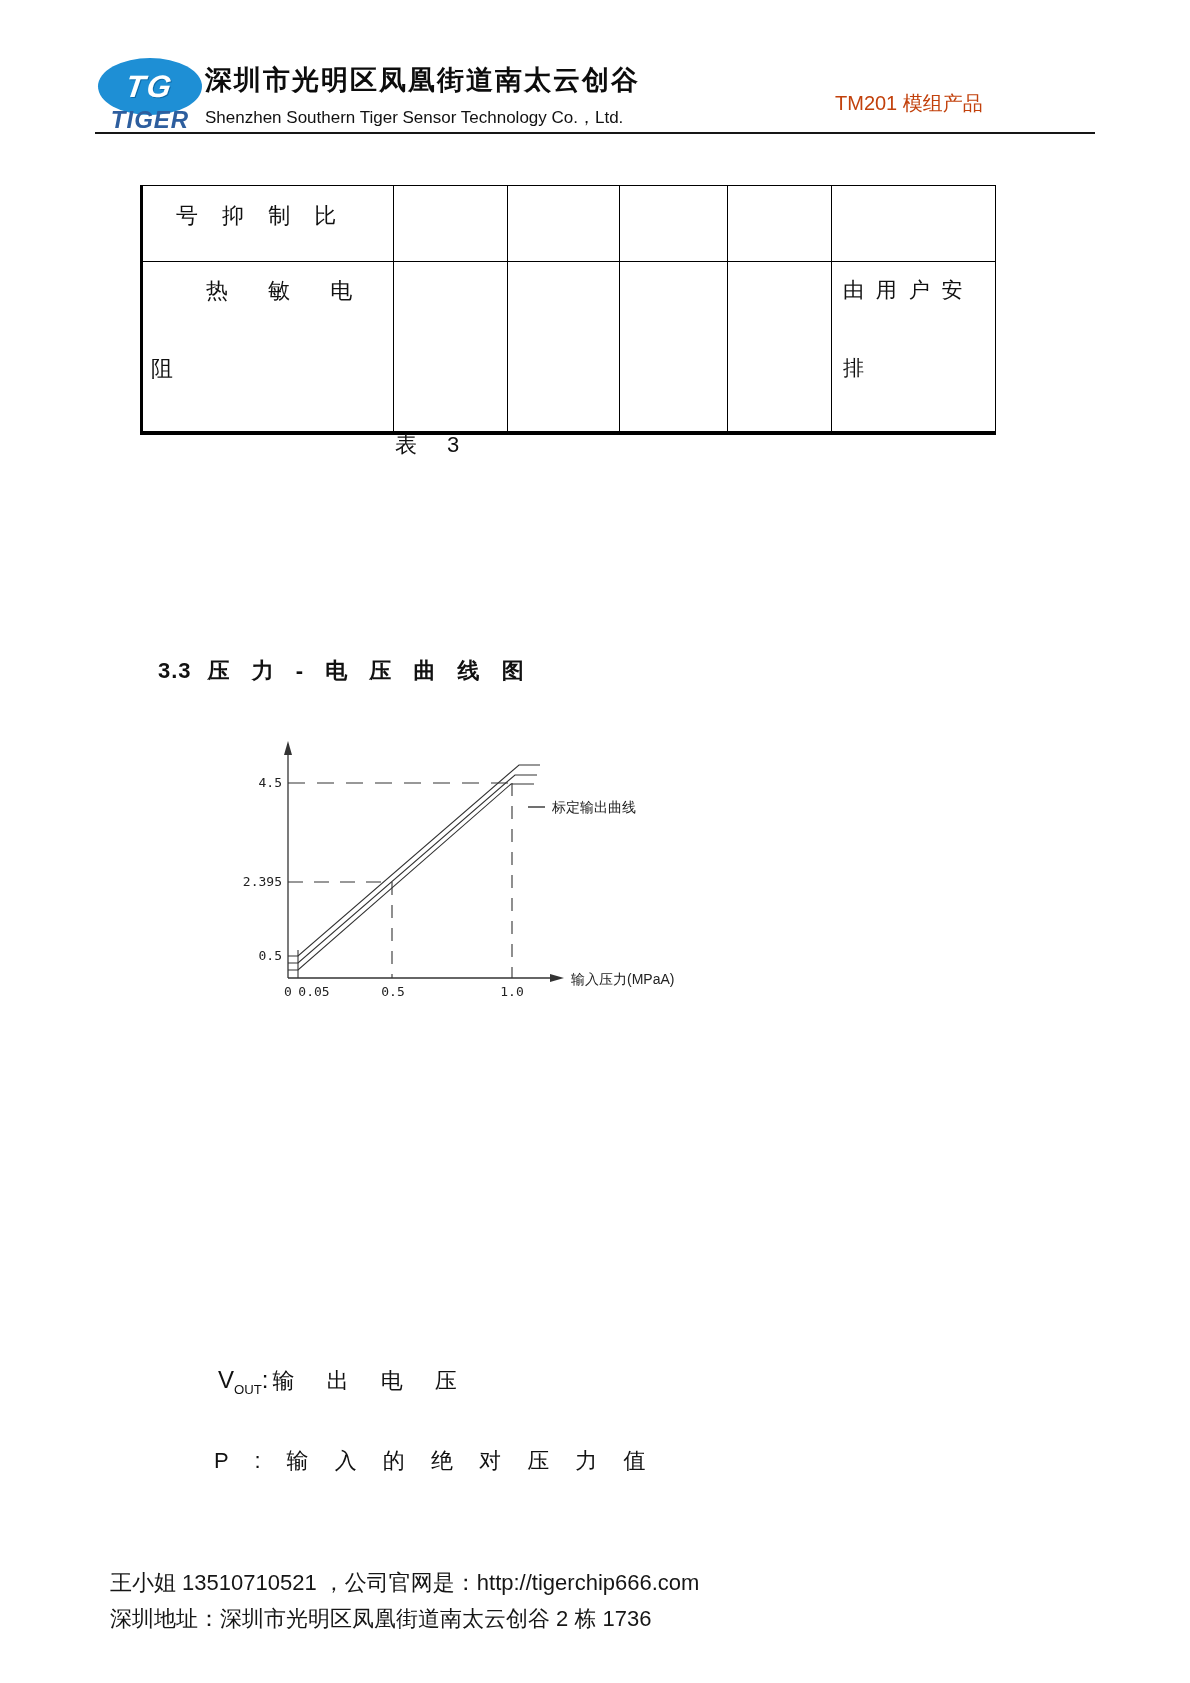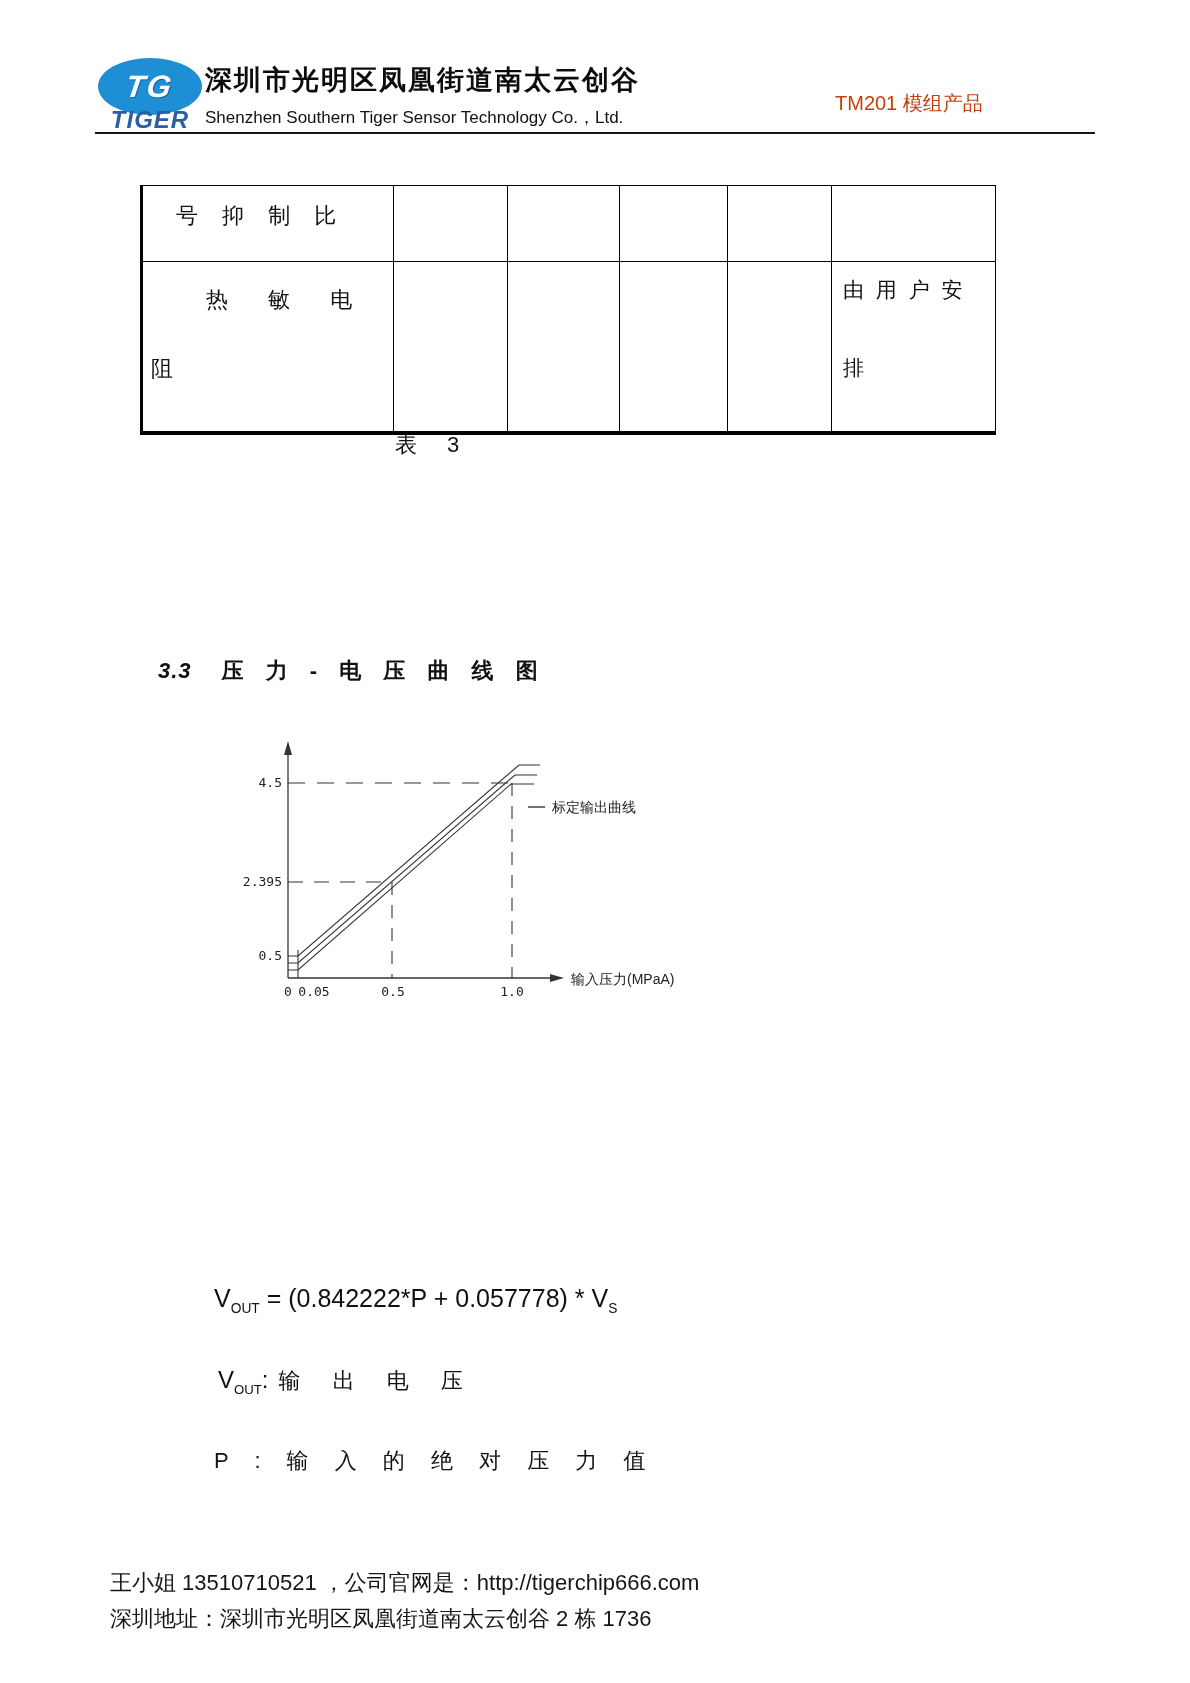--- a/index.html
+++ b/index.html
@@ -42,43 +42,43 @@
     left:140px; top:171px; width:856px;
     border:1px solid #000; border-left-width:3px; border-bottom-width:4px;
     display:grid; grid-template-columns:251px 114px 112px 108px 104px 1fr;
     grid-template-rows:76px 169px;
     margin-top:14px;
   }
   .cell { position:relative; border-right:1px solid #000; font-size:22px; }
   .cell.last { border-right:none; }
   .cell.r1 { border-bottom:1px solid #000; }
   .cell .l1a { position:absolute; top:15px; left:33px; letter-spacing:9px; white-space:nowrap; }
-  .cell .l1b { position:absolute; top:23px; left:63px; letter-spacing:17px; white-space:nowrap; }
+  .cell .l1b { position:absolute; top:14px; left:63px; letter-spacing:17px; white-space:nowrap; }
   .cell .l2b { position:absolute; top:92px; left:8px; letter-spacing:17px; }
   .cell .l1c { position:absolute; top:14px; left:11px; letter-spacing:3px; font-size:21px; white-space:nowrap; }
   .cell .l2c { position:absolute; top:92px; left:11px; font-size:21px; }
   .table-caption { left:395px; top:430px; font-size:22px; letter-spacing:12px; white-space:nowrap; }
 
   
   .sec-heading { left:158px; top:656px; font-size:22px; font-weight:bold; white-space:nowrap; }
-  .sec-heading .num { letter-spacing:1px; margin-right:30px;font-style:italic; }
+  .sec-heading .num { letter-spacing:1px; margin-right:16px; }
   .sec-heading .ttl { letter-spacing:8px; }
 
   
   .chart-box { left:222px; top:688px; width:460px; height:320px; }
   .chart-box svg { display:block; }
   .tickfont { font-family:"DejaVu Sans Mono",monospace; font-size:13px; fill:#222; }
   .cjkfont  { font-family:"Liberation Sans","DejaVu Sans",sans-serif; font-size:14px; fill:#222; }
 
   
   .relation { left:224px; top:1204px; font-size:22px; letter-spacing:6px; white-space:nowrap; }
   .formula  { left:214px; top:1284px; font-size:25px; white-space:nowrap; }
   .formula sub, .def sub { font-size:0.55em; }
   .def-vout { left:218px; top:1366px; font-size:24px; white-space:nowrap; }
-  .def-vout .cjk { font-size:22px; letter-spacing:13px; margin-left:10px; }
+  .def-vout .cjk { font-size:22px; letter-spacing:13px; margin-left:4px; }
   .def-p { left:214px; top:1446px; font-size:22px; letter-spacing:10px; white-space:nowrap; }
 
   
   .footer-line1 { left:110px; top:1568px; font-size:22px; color:#161616; }
   .footer-line2 { left:110px; top:1604px; font-size:22px; color:#161616; }
 </style>
 </head>
 <body>
 
 <div id="page">
@@ -149,24 +149,20 @@
       <text x="290" y="308" text-anchor="middle" class="tickfont">1.0</text>
 
       <text x="349" y="296" class="cjkfont">输入压力(MPaA)</text>
 
       <line x1="306" y1="119" x2="323" y2="119" stroke="#333" stroke-width="1.4"></line>
       <text x="330" y="124" class="cjkfont">标定输出曲线</text>
     </svg>
   </div>
 
 
-  <div class="abs formula def">
-    <span>V</span><sub>OUT</sub>
-    <span>= (0.842222*P + 0.057778) * </span><span>V</span><sub>S</sub>
-  </div>
 
   <div class="abs def-vout def">
     <span>V</span><sub>OUT</sub><span>:</span><span class="cjk">输 出 电 压</span>
   </div>
 
   <div class="abs def-p">P : 输 入 的 绝 对 压 力 值</div>
 
   <div class="abs footer-line1">王小姐 13510710521 ，公司官网是：http://tigerchip666.com</div>
   <div class="abs footer-line2">深圳地址：深圳市光明区凤凰街道南太云创谷 2 栋 1736</div>
 

